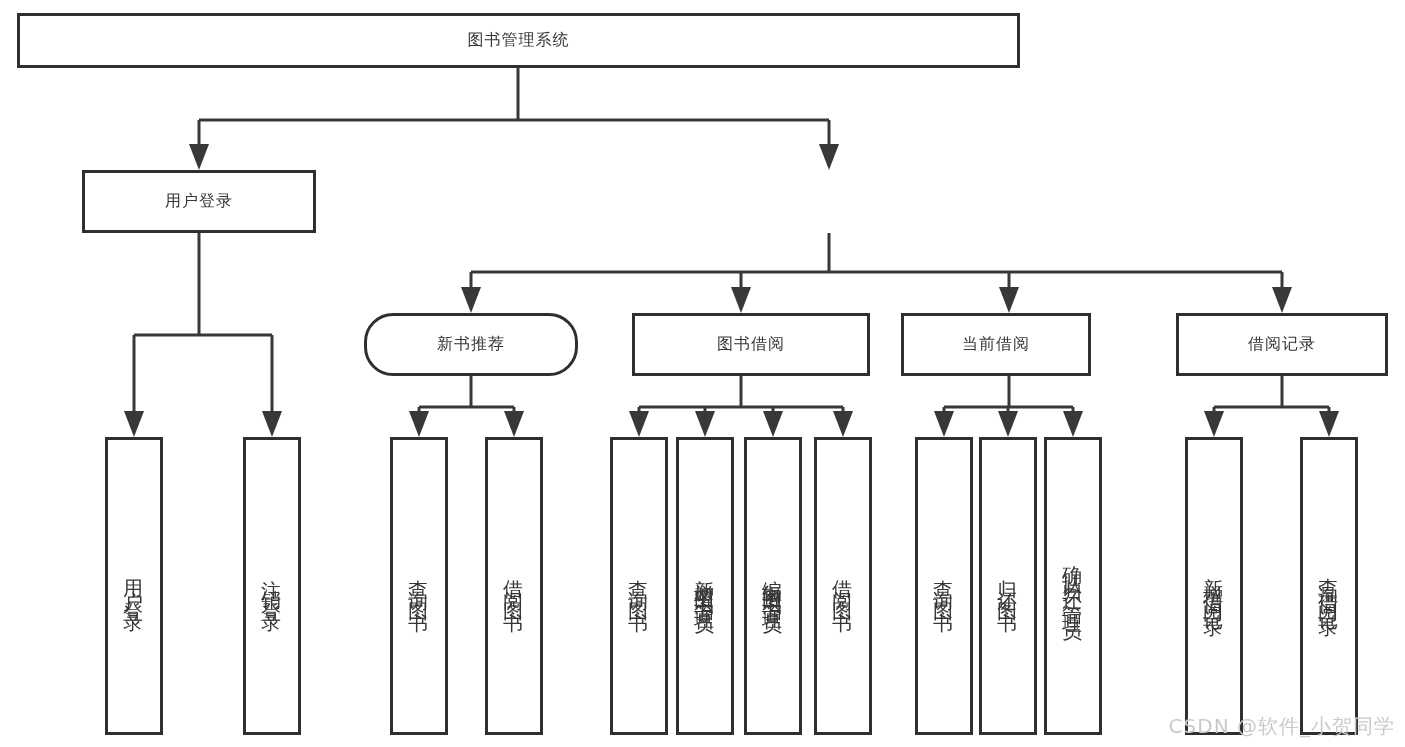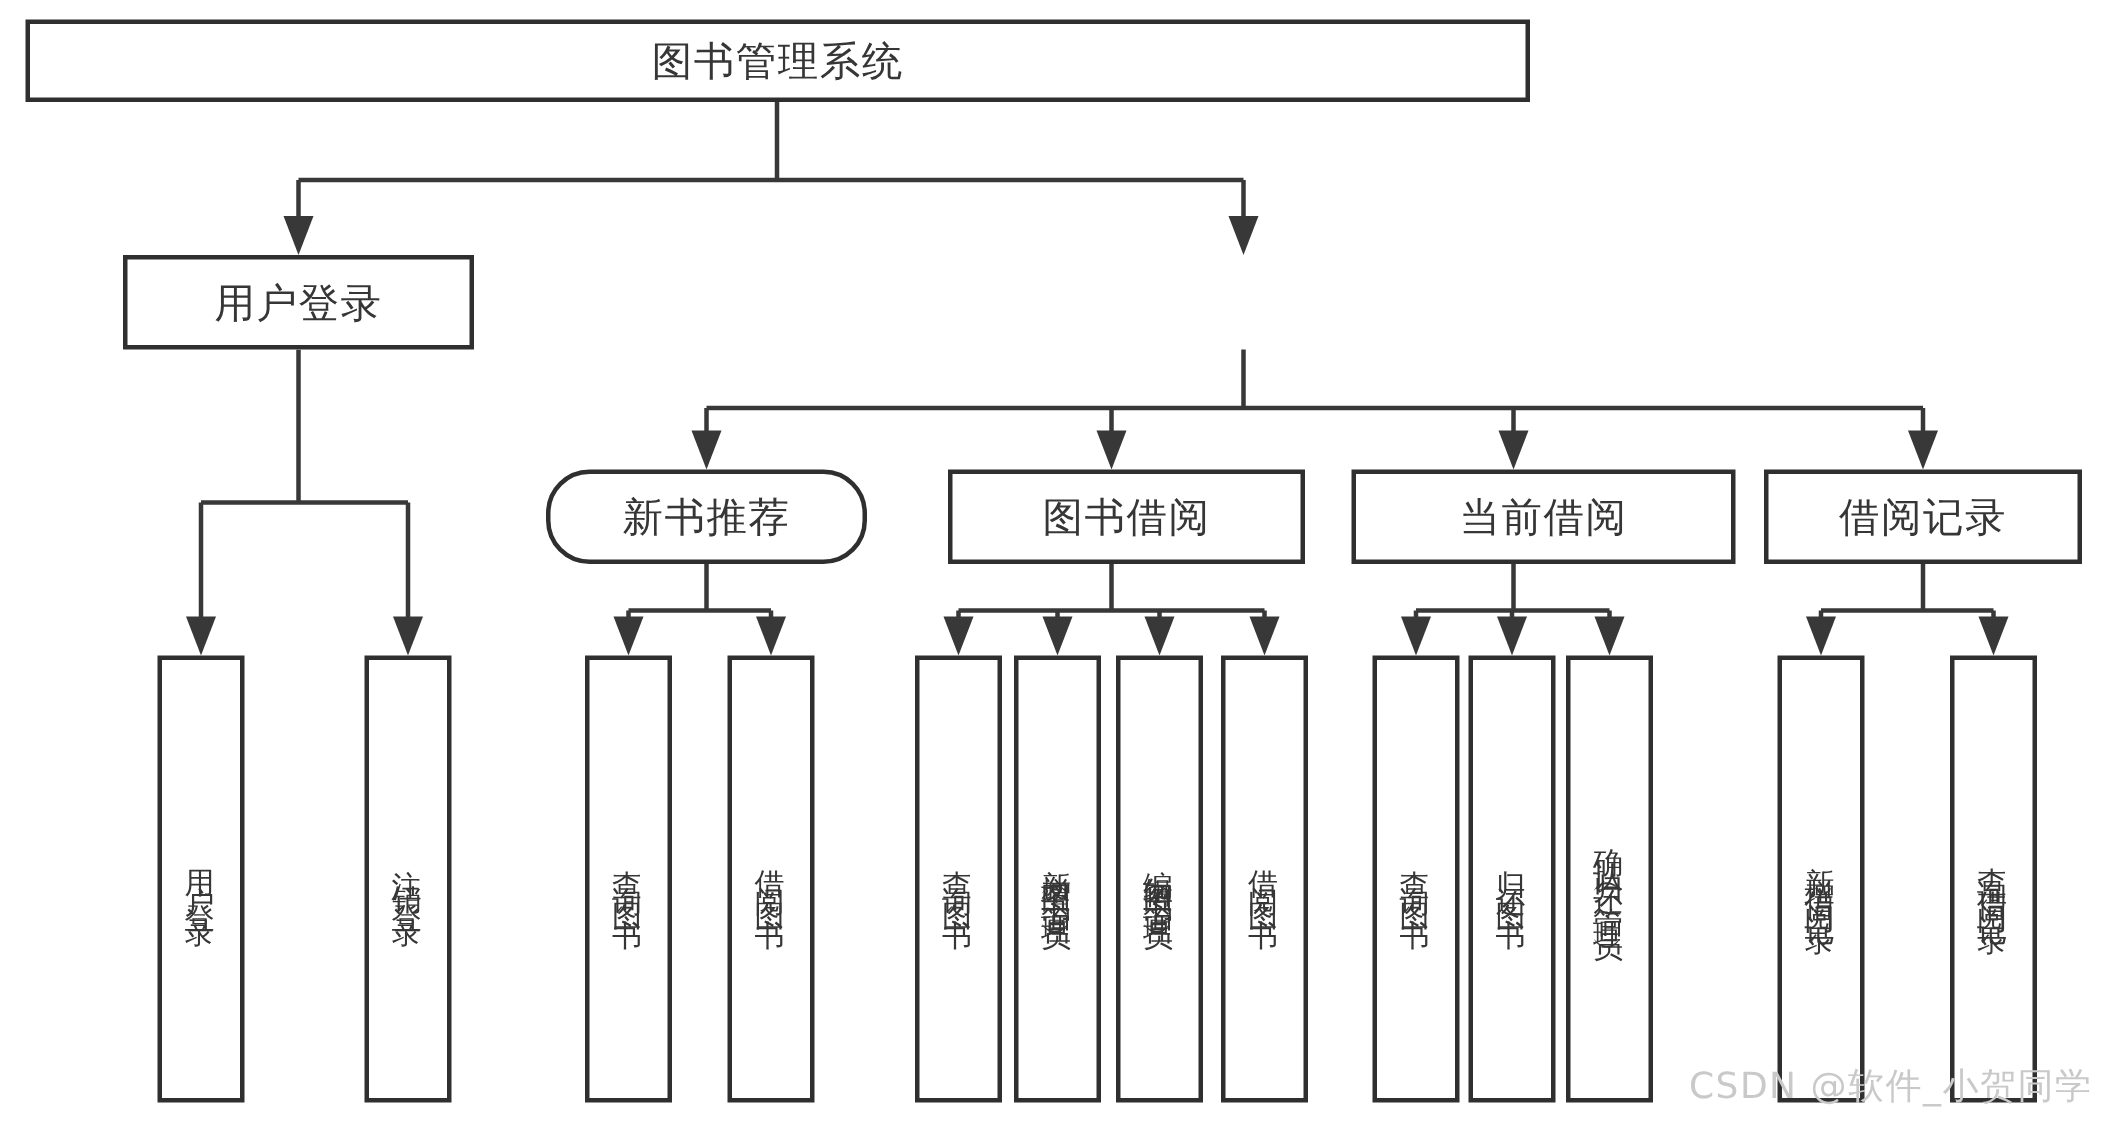--- a/index.html
+++ b/index.html
@@ -21,35 +21,35 @@
     position: absolute;
     box-sizing: border-box;
     border: 3px solid #2f2f2f;
     background: #ffffff;
     display: flex;
     align-items: center;
     justify-content: center;
     color: #363636;
     z-index: 2;
   }
-  .box.h { font-size: 27px; letter-spacing: 1px; }
+  .box.h { font-size: 16px; letter-spacing: 1px; }
   .box.v { top: 437px; width: 58px; height: 298px; font-size: 20px; }
   .box.v span {
     writing-mode: vertical-rl;
     text-orientation: mixed;
     letter-spacing: 11px;
     white-space: nowrap;
   }
   .box.v.mid span  { letter-spacing: 8px; }
   .box.v.long span { letter-spacing: 5px; }
   .watermark {
     position: absolute;
     right: 10px;
     bottom: 7px;
-    font-size: 24px;
+    font-size: 20px;
     color: #c9c9c9;
     letter-spacing: 1px;
     z-index: 3;
     margin-left: 38px;
   }
 </style>
 </head>
 <body>
 
 <div class="canvas">
@@ -94,21 +94,21 @@
   <div class="box h" style="left:82px; top:170px; width:234px; height:63px;">
     <span>用户登录</span>
   </div>
 
   <div class="box h" style="left:364px; top:313px; width:214px; height:63px;border-radius:29px;">
     <span>新书推荐</span>
   </div>
   <div class="box h" style="left:632px; top:313px; width:238px; height:63px;">
     <span>图书借阅</span>
   </div>
-  <div class="box h" style="left:901px; top:313px; width:256px; height:63px;font-family:Liberation Mono, monospace;">
+  <div class="box h" style="left:901px; top:313px; width:190px; height:63px;font-family:Liberation Mono, monospace;">
     <span>当前借阅</span>
   </div>
   <div class="box h" style="left:1176px; top:313px; width:212px; height:63px;">
     <span>借阅记录</span>
   </div>
 
   <div class="box v" style="left:105px;">
     <span>用户登录</span>
   </div>
   <div class="box v" style="left:243px;">

